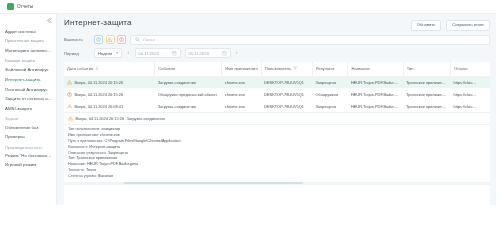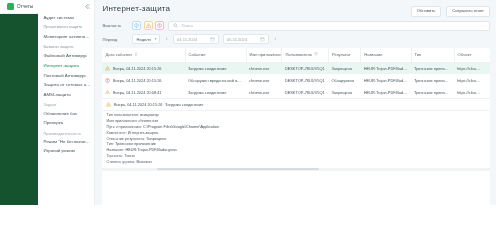--- a/index.html
+++ b/index.html
@@ -4,21 +4,21 @@
 <style>
   * { box-sizing: border-box; margin: 0; padding: 0; }
   html, body {
     width: 500px; height: 205px;
     font-family: "Liberation Sans", sans-serif;
     background: #ffffff;
     overflow: hidden;
   }
   .app {
     width: 496px; height: 205px;
-    display: flex; 
+    display: flex; flex-direction: column;
     background: #14532d;
   }
 
   
   .titlebar {
     height: 14px; flex: 0 0 14px;
     background: #ffffff;
     display: flex; align-items: center;
     padding-left: 4px;
     border-bottom: 1px solid #eef1f2;

